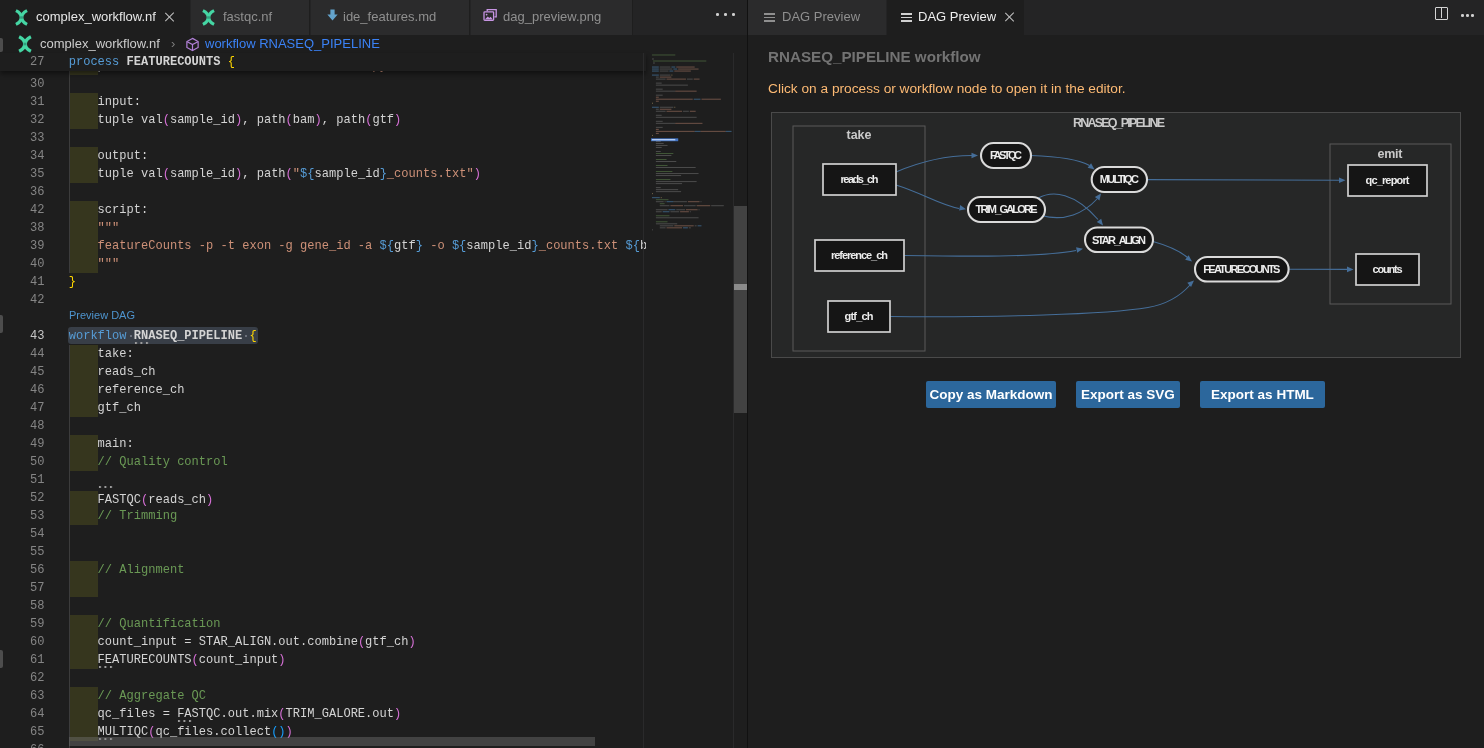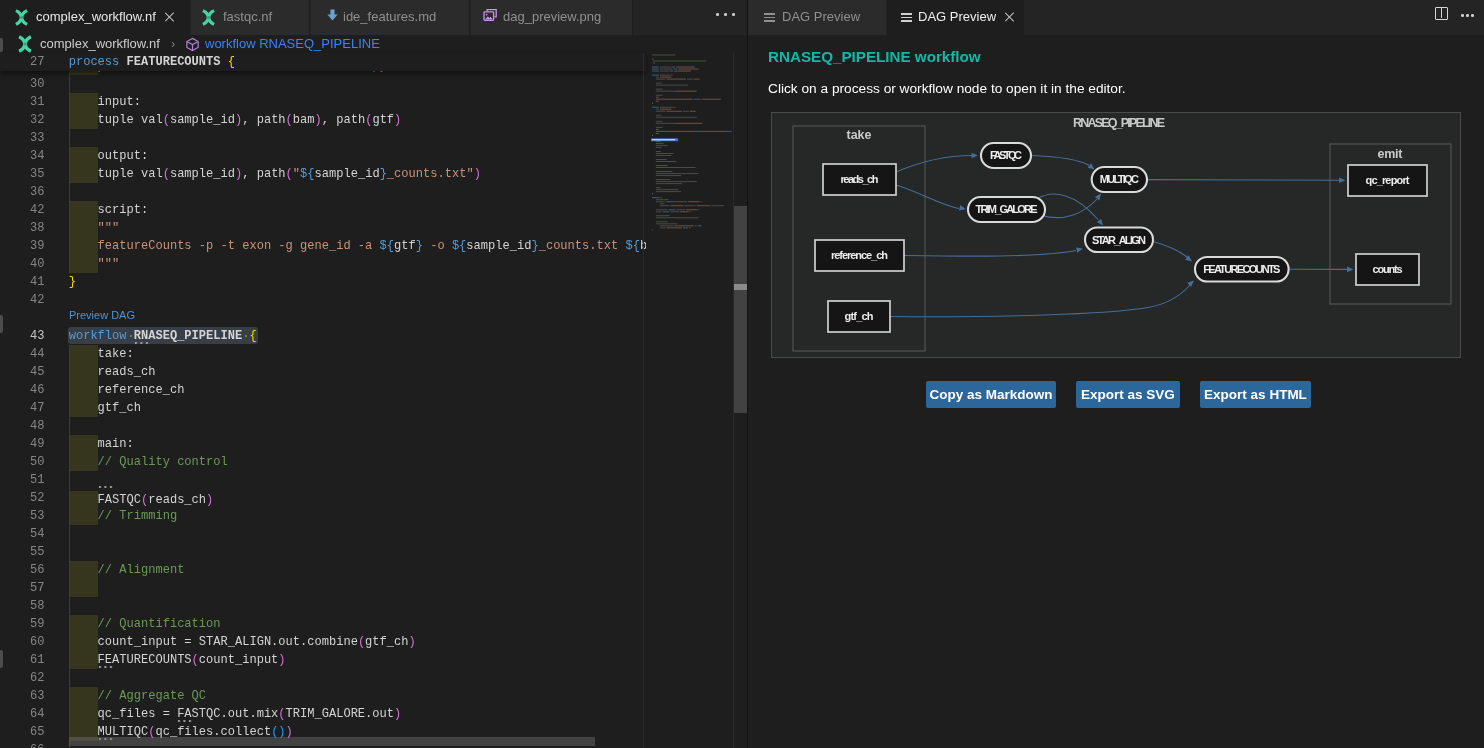--- a/index.html
+++ b/index.html
@@ -44,22 +44,22 @@
 .lmark{position:absolute;left:0;width:3px;background:#4d4d4d;border-radius:0 2px 2px 0}
 
 #pn{position:absolute;left:747px;top:0;width:737px;height:748px;background:#1e1e1e;border-left:1px solid #111}
 #ptabs{position:absolute;left:0;top:0;width:737px;height:35px;background:#242425}
 .ptab{position:absolute;top:0;height:35px;font-size:13px}
 .pticon{position:absolute;top:12px;width:12px;height:11px}
 .pticon i{position:absolute;left:0;height:1.5px;background:currentColor}
 .pticon i:nth-child(1){top:1px;width:10.5px}
 .pticon i:nth-child(2){top:4.5px;width:10.5px}
 .pticon i:nth-child(3){top:8px;width:10.5px}
-#phead{position:absolute;left:20px;top:47.5px;font-size:15.2px;font-weight:700;color:#14b8a6}
-#ppara{position:absolute;left:20px;top:80.5px;font-size:13.7px;color:#ffffff}
+#phead{position:absolute;left:20px;top:47.5px;font-size:15.2px;font-weight:700;color:#737373}
+#ppara{position:absolute;left:20px;top:80.5px;font-size:13.7px;color:#fdba74}
 #dag{position:absolute;left:23px;top:112px;width:690px;height:246px;background:#262727;border:1px solid #4a4a4a}
 .dt{fill:#c9c9c9;font-size:12.5px;font-weight:700;text-anchor:middle;font-family:"Liberation Sans",sans-serif}
 .nt{fill:#ececec;font-size:11px;font-weight:700;text-anchor:middle;font-family:"Liberation Sans",sans-serif}
 .cl{fill:none;stroke:#5a5a5a;stroke-width:1}
 .nd{fill:#151515;stroke:#cfcfcf;stroke-width:1.7}
 .ns{fill:#151515;stroke:#dadada;stroke-width:2.1}
 .e{fill:none;stroke:#456e99;stroke-width:1.1}
 .btn{position:absolute;top:381px;height:27px;background:#2c679c;color:#fff;
  font-size:13.5px;font-weight:700;text-align:center;line-height:27px;border-radius:2px}
 #psplit{position:absolute;left:687px;top:7px;width:13px;height:13px;border:1.4px solid #d4d4d4;border-radius:1px}
@@ -530,14 +530,14 @@
           <text x="234.5" y="100.3" class="nt" textLength="62">TRIM_GALORE</text>
           <rect x="319.7" y="54" width="55.3" height="25" rx="12.5" ry="12.5" class="ns"></rect>
           <text x="347.34999999999997" y="70.3" class="nt" textLength="39">MULTIQC</text>
           <rect x="313" y="114.5" width="68" height="24.5" rx="12.25" ry="12.25" class="ns"></rect>
           <text x="347.0" y="130.55" class="nt" textLength="54">STAR_ALIGN</text>
           <rect x="423" y="144" width="93.6" height="24.5" rx="12.25" ry="12.25" class="ns"></rect>
           <text x="469.8" y="160.05" class="nt" textLength="77">FEATURECOUNTS</text>
         </svg></div>
       <div class="btn" style="left:178px;width:130px">Copy as Markdown</div>
       <div class="btn" style="left:328px;width:104px">Export as SVG</div>
-      <div class="btn" style="left:452px;width:111px">Export as HTML</div>
+      <div class="btn" style="left:452px;width:125px">Export as HTML</div>
     </div>
   </div>
 </body></html>

